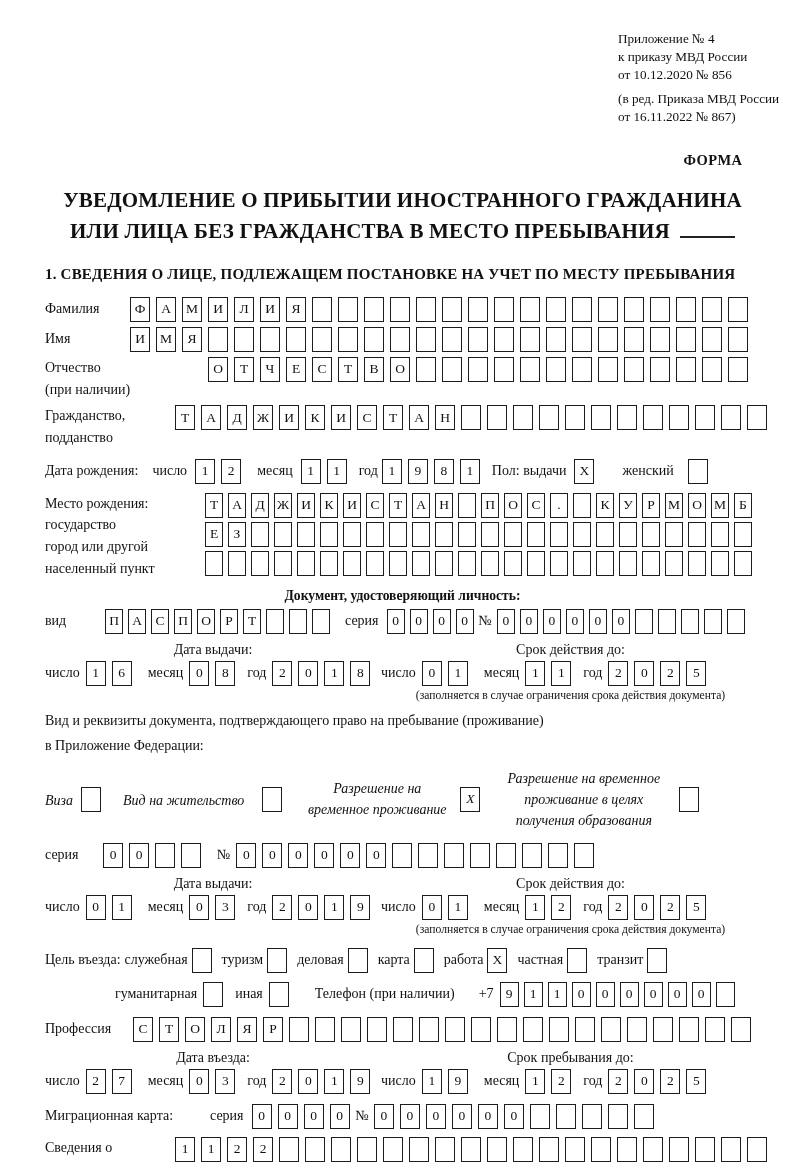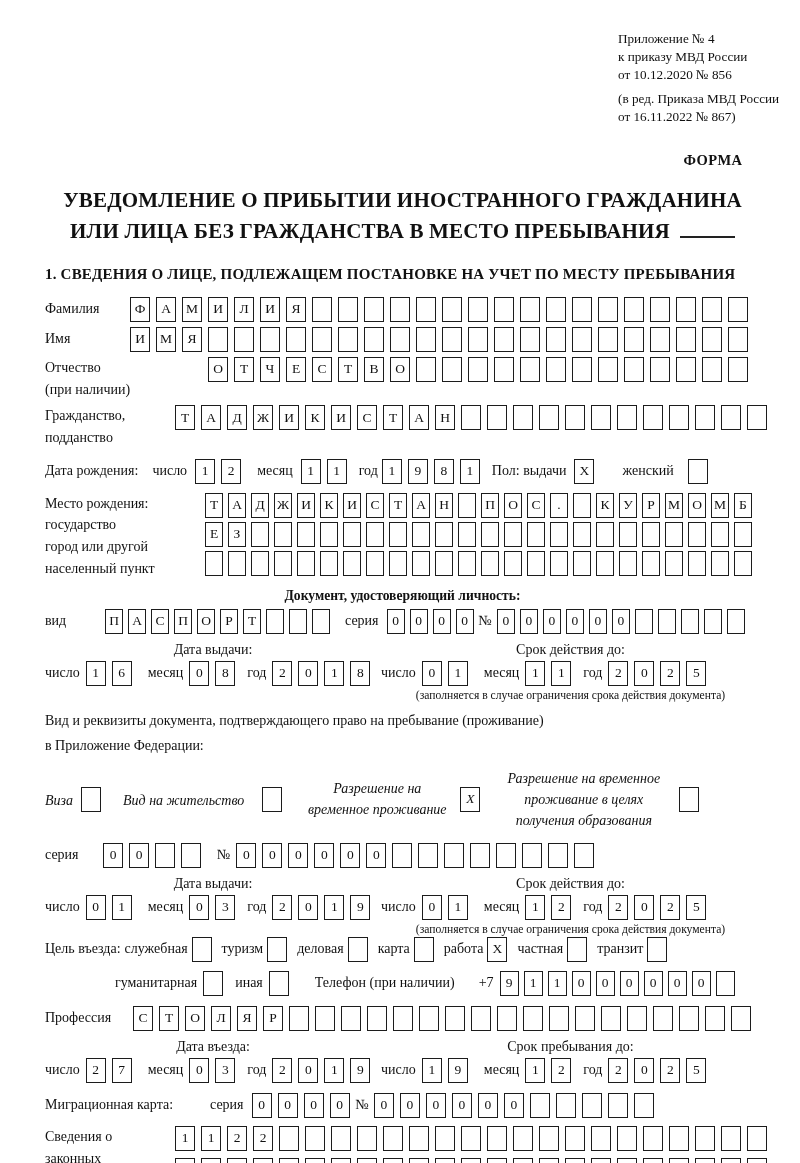--- a/index.html
+++ b/index.html
@@ -54,21 +54,21 @@
   .date-note { font-size: 11.6px; margin-top: 3px; text-align: center; white-space: nowrap; }
 
   .plain { margin-top: 8px; line-height: 1.5; }
 
   .permits { display: flex; align-items: center; margin-top: 12px; font-style: italic; }
   .permits .plbl { flex: none; }
   .permits .center { text-align: center; line-height: 1.5; }
   .permits .cell { margin-left: 8px; }
   .w150 { width: 150px; } .w175 { width: 175px; }
 
-  .purpose-row { display: flex; align-items: center; margin-top: 1px; }
+  .purpose-row { display: flex; align-items: center; margin-top: 12px; }
   .purpose-row .plbl { flex: none; margin-right: 4px; }
   .purpose-row .cell { margin-right: 10px; }
   .purpose2 { display: flex; align-items: center; margin-top: 9px; padding-left: 70px; }
   .purpose2 .plbl { flex: none; margin-right: 6px; }
   .purpose2 .cell { margin-right: 12px; }
   .phone-cells .cell { margin-right: 5px; width: 19px; }
 </style>
 </head>
 <body>
 

